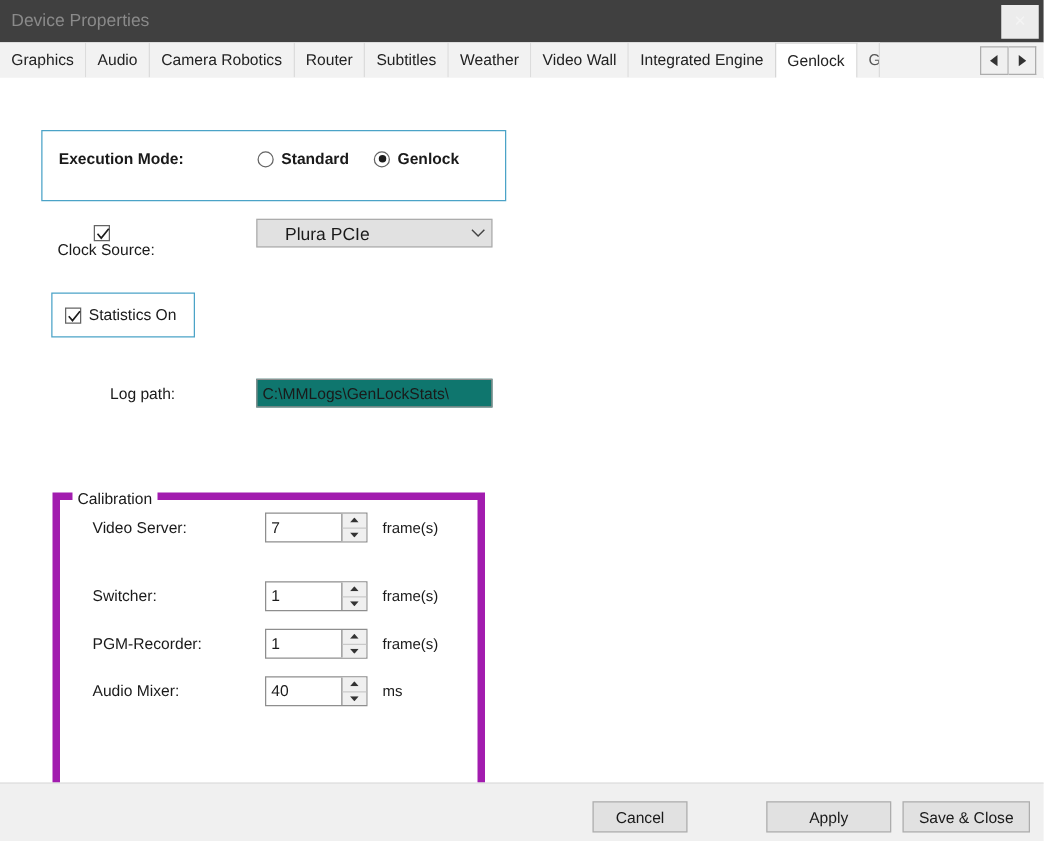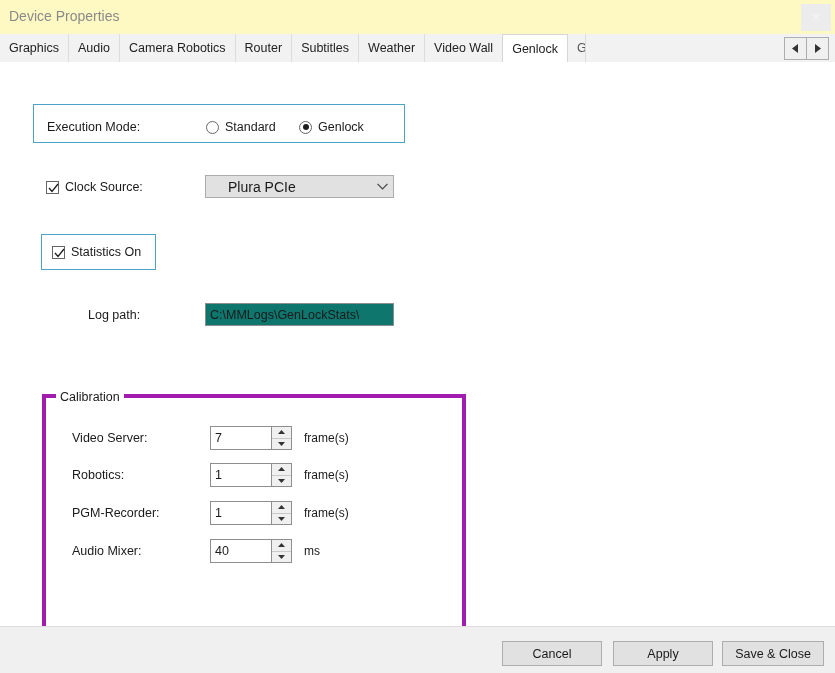--- a/index.html
+++ b/index.html
@@ -16,21 +16,21 @@
     overflow: hidden;
     position: relative;
   }
 
   
   .titlebar {
     position: absolute;
     left: 0; top: 0;
     width: 835px;
     height: 34px;
-    background: #fef9c3;
+    background: #404040;
   }
   .titlebar-text {
     position: absolute;
     left: 9px;
     top: 8px;
     font-size: 14px;
     color: #8a8a8a;
     font-family: "Liberation Sans", sans-serif;
     white-space: nowrap;
   }
@@ -123,21 +123,21 @@
     background: #ffffff;
   }
 
   .focus-box {
     position: absolute;
     border: 1px solid #4ba3c7;
     background: #ffffff;
     box-sizing: border-box;
   }
 
-  .exec-box { left: 33px; top: 42px; width: 372px; height: 39px; }
+  .exec-box { left: 33px; top: 42px; width: 372px; height: 57px; font-weight: bold; }
 
   .label {
     position: absolute;
     font-size: 12.5px;
     color: #1a1a1a;
     white-space: nowrap;
   }
 
   .exec-label { left: 13px; top: 15px; }
 
@@ -184,21 +184,21 @@
     height: 13px;
     border: 1px solid #646464;
     background: #ffffff;
     box-sizing: border-box;
     margin-right: 6px;
     position: relative;
     flex: 0 0 auto;
   }
   .check-mark svg { position: absolute; left: 1px; top: 1px; }
 
-  .clock-row { left: 46px; top: 118px; }
+  .clock-row { left: 46px; top: 118px; flex-direction: column; }
 
   .combo {
     position: absolute;
     left: 205px;
     top: 113px;
     width: 189px;
     height: 23px;
     background: #e1e1e1;
     border: 1px solid #acacac;
     box-sizing: border-box;
@@ -244,23 +244,23 @@
     color: #1a1a1a;
     white-space: nowrap;
     overflow: hidden;
   }
 
   
   .groupbox {
     position: absolute;
     left: 42px;
     top: 332px;
-    width: 424px;
+    width: 346px;
     height: 250px;
-    border: 4px solid #a21caf;
+    border: 6px solid #a21caf;
     box-sizing: border-box;
     text-align: center;
   }
   .groupbox-title {
     position: absolute;
     left: 10px;
     top: -8px;
     background: #ffffff;
     padding: 0 4px;
     font-size: 12.5px;
@@ -344,21 +344,21 @@
     border: 1px solid #adadad;
     box-sizing: border-box;
     display: flex;
     align-items: center;
     justify-content: center;
     font-size: 12.5px;
     color: #1a1a1a;
     cursor: default;
     white-space: nowrap;
   }
-  .btn-cancel { left: 502px; width: 100px; }
+  .btn-cancel { left: 474px; width: 76px; }
   .btn-apply  { left: 613px; width: 100px; }
   .btn-save   { left: 722px; width: 102px; }
 </style>
 </head>
 <body>
 
 <div class="titlebar">
   <div class="titlebar-text">Device Properties</div>
   <div class="close-button">✕</div>
 </div>
@@ -378,20 +378,23 @@
         <span>Router</span>
       </div>
     <div class="tab">
         <span>Subtitles</span>
       </div>
     <div class="tab">
         <span>Weather</span>
       </div>
     <div class="tab">
         <span>Video Wall</span>
+      </div>
+    <div class="tab">
+        <span>Integrated Engine</span>
       </div>
     <div class="tab selected">
         <span>Genlock</span>
       </div>
     <div class="tab clipped">
         <span>G</span>
       </div>
   </div>
   <div class="tab-scrollers">
     <div class="scroll-btn">
@@ -453,42 +456,42 @@
   </div>
 
   <div class="label logpath-label">Log path:</div>
   <div class="logpath-input">
     <span class="logpath-value">C:\MMLogs\GenLockStats\</span>
   </div>
 
   <div class="groupbox">
     <div class="groupbox-title">Calibration</div>
 
-    <div class="calib-row" style="top:28px">
+    <div class="calib-row" style="top:10px">
       <span class="calib-label">Video Server:</span>
       <div class="spinner">
         <span class="spin-value">7</span>
         <span class="spin-buttons">
           <span class="spin-btn up">
               <svg width="7" height="4" viewBox="0 0 7 4">
                 <polygon points="3.5,0 7,4 0,4" fill="#333"></polygon>
               </svg>
             </span>
           <span class="spin-btn down">
               <svg width="7" height="4" viewBox="0 0 7 4">
                 <polygon points="3.5,4 0,0 7,0" fill="#333"></polygon>
               </svg>
             </span>
         </span>
       </div>
       <span class="calib-unit">frame(s)</span>
     </div>
 
     <div class="calib-row" style="top:65px">
-      <span class="calib-label">Robotics:</span>
+      <span class="calib-label">Switcher:</span>
       <div class="spinner">
         <span class="spin-value">1</span>
         <span class="spin-buttons">
           <span class="spin-btn up">
               <svg width="7" height="4" viewBox="0 0 7 4">
                 <polygon points="3.5,0 7,4 0,4" fill="#333"></polygon>
               </svg>
             </span>
           <span class="spin-btn down">
               <svg width="7" height="4" viewBox="0 0 7 4">

